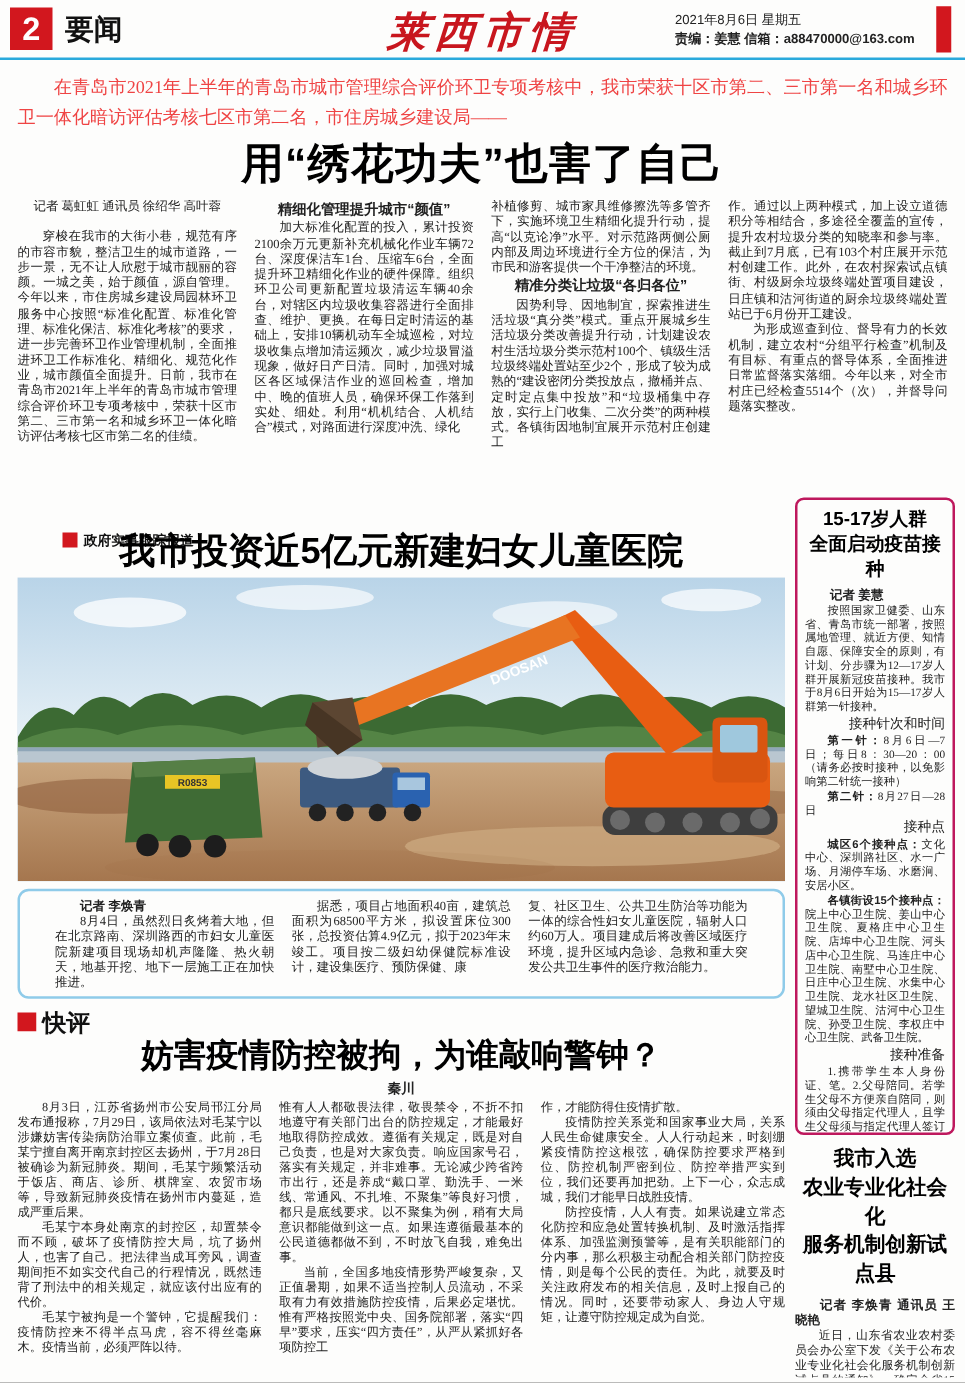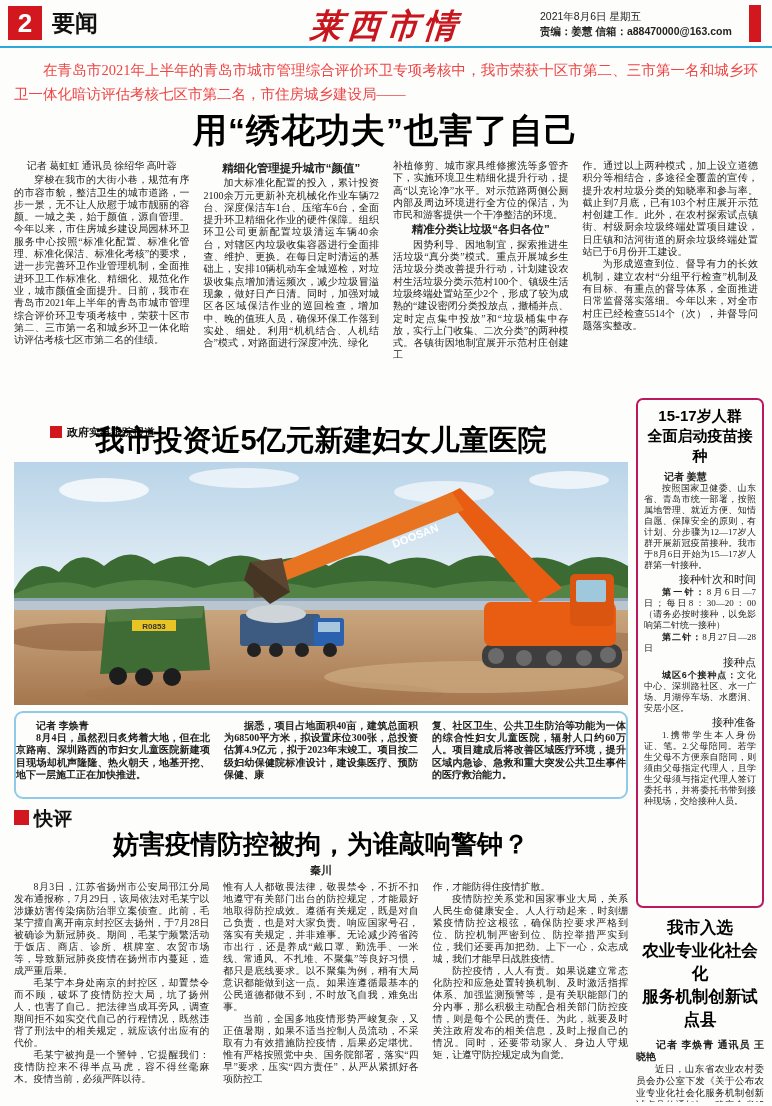--- a/index.html
+++ b/index.html
@@ -41,42 +41,42 @@
   }
   .main-headline {
     position:absolute; left:0; width:772px; top:108px; text-align:center;
     font-family:"Liberation Sans",sans-serif; font-weight:900; font-size:34px;
     letter-spacing:1px; color:#000;
   }
   .topcols { position:absolute; left:14px; top:160px; width:744px; height:234px; display:flex; gap:14px; overflow:hidden; }
   .topcols .c { flex:1; font-size:10px; line-height:12.3px; text-align:justify; }
   p.para { text-indent:2em; }
   p.ni { text-indent:0; }
-  .byline-c { text-align:center; font-size:10px; margin-bottom:2px; }
+  .byline-c { text-align:center; font-size:10px; margin-bottom:12px; }
   .byline-c b, .byline-i b { font-family:"Liberation Sans",sans-serif; }
   .byline-i { text-indent:2em; font-size:10px; }
   .subhead {
     font-family:"Liberation Sans",sans-serif; font-weight:bold; font-size:11.5px;
     text-align:center; text-indent:0; margin:2px 0 3px;
   }
 
   
   .sec-tag { position:absolute; left:14px; font-family:"Liberation Sans",sans-serif; font-weight:900; color:#111; }
   .sec-tag .sq { display:inline-block; background:#d2171e; vertical-align:middle; margin-right:5px; }
   .tag-hospital { top:425px; font-size:11px;margin-left:36px; }
   .tag-hospital .sq { width:12px; height:12px; margin-top:-3px; }
   .hosp-headline {
     position:absolute; left:14px; top:421px; width:614px; text-align:center;
     font-family:"Liberation Sans",sans-serif; font-weight:900; font-size:29px; color:#000;
   }
   .photo { position:absolute; left:14px; top:462px; width:614px; height:243px; overflow:hidden; background:#cfe0ec; }
   .hosp-box {
     position:absolute; left:14px; top:711px; width:614px; height:88px;
-    border:2px solid #8fcbe9; border-radius:9px; padding:7px 0;
-    display:flex; gap:14px; overflow:hidden;font-weight:bold;
+    border:2px solid #8fcbe9; border-radius:9px; padding:7px 28px;
+    display:flex; gap:14px; overflow:hidden;
   }
   .hosp-box .c { flex:1; font-size:10px; line-height:12.2px; text-align:justify; }
 
   
   .tag-comment { top:806px; font-size:19px; }
   .tag-comment .sq { width:15px; height:15px; margin-top:-4px; }
   .comm-headline {
     position:absolute; left:14px; top:827px; width:614px; text-align:center;
     font-family:"Liberation Sans",sans-serif; font-weight:900; font-size:26px; color:#000;
   }
@@ -252,20 +252,21 @@
   <div class="vaccine-box">
     <div class="vaccine-title">15-17岁人群</div>
     <div class="vaccine-title" style="margin-bottom:5px;">全面启动疫苗接种</div>
     <p class="byline-i"><b>记者 姜慧</b></p>
     <p class="para">按照国家卫健委、山东省、青岛市统一部署，按照属地管理、就近方便、知情自愿、保障安全的原则，有计划、分步骤为12—17岁人群开展新冠疫苗接种。我市于8月6日开始为15—17岁人群第一针接种。</p>
     <div class="v-sub">接种针次和时间</div>
     <p class="para"><span class="v-lbl">第一针：</span><span>8月6日—7日；每日8：30—20：00（请务必按时接种，以免影响第二针统一接种）</span></p>
     <p class="para"><span class="v-lbl">第二针：</span><span>8月27日—28日</span></p>
     <div class="v-sub">接种点</div>
     <p class="para"><span class="v-lbl">城区6个接种点：</span><span>文化中心、深圳路社区、水一广场、月湖停车场、水磨涧、安居小区。</span></p>
+    <p class="para"><span class="v-lbl">各镇街设15个接种点：</span><span>院上中心卫生院、姜山中心卫生院、夏格庄中心卫生院、店埠中心卫生院、河头店中心卫生院、马连庄中心卫生院、南墅中心卫生院、日庄中心卫生院、水集中心卫生院、龙水社区卫生院、望城卫生院、沽河中心卫生院、孙受卫生院、李权庄中心卫生院、武备卫生院。</span></p>
     <div class="v-sub">接种准备</div>
     <p class="para">1.携带学生本人身份证、笔。2.父母陪同。若学生父母不方便亲自陪同，则须由父母指定代理人，且学生父母须与指定代理人签订委托书，并将委托书带到接种现场，交给接种人员。</p>
   </div>
 
   <div class="agri">
     <div class="agri-title">
       <div>我市入选</div>
       <div>农业专业化社会化</div>
       <div>服务机制创新试点县</div>
     </div>

